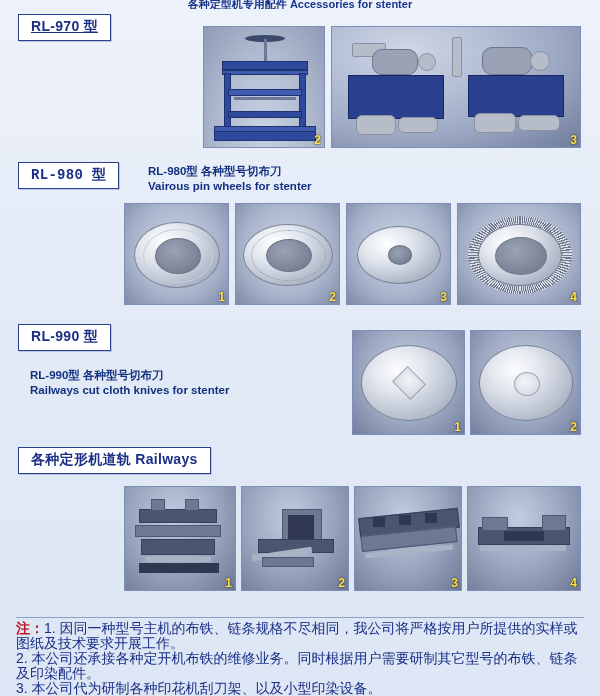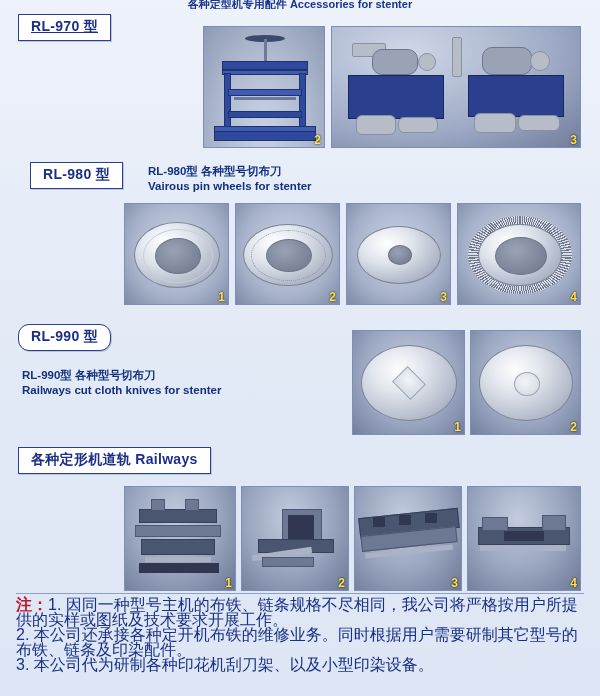--- a/index.html
+++ b/index.html
@@ -135,23 +135,23 @@
   .rail-wrap { position: absolute; inset: 0; background: radial-gradient(ellipse at 45% 30%, #c3ccdf 0%, #97a3bd 55%, #6d7994 100%); }
   .rail-wrap .blk { position: absolute; background: #4a5570; border: 1px solid #36405a; }
   .rail-wrap .blk2 { position: absolute; background: #6d7893; border: 1px solid #4e5872; }
   .rail-wrap .lt { position: absolute; background: #aab3c6; }
   .rail-wrap .dk { position: absolute; background: #2f3850; }
 
   
   .notes {
     position: absolute;
     left: 16px; right: 16px;
-    bottom: 24px;
+    bottom: 0;
     color: #1a2f86;
-    font-size: 16px;
+    font-size: 14px;
     line-height: 15px;
   }
   .notes .hr {
     border-top: 1px solid #8fa0c6;
     margin-bottom: 3px;
   }
   .notes .red { color: #c0142a; font-weight: bold; }
   .notes p { margin: 0; }
 </style>
 </head>
@@ -199,21 +199,21 @@
       <div class="motor" style="left:150px; top:20px; width:50px; height:28px; border-radius:10px;"></div>
       <div class="cyl" style="left:198px; top:24px; width:20px; height:20px; border-radius:50%;"></div>
       <div class="base" style="left:136px; top:48px; width:96px; height:42px;"></div>
       <div class="cyl" style="left:142px; top:86px; width:42px; height:20px; border-radius:6px;"></div>
       <div class="cyl" style="left:186px; top:88px; width:42px; height:16px; border-radius:6px;"></div>
       <div class="cyl" style="left:120px; top:10px; width:10px; height:40px;"></div>
     </div>
     <div class="num">3</div>
   </div>
 
-  <div class="title-pill" style="left:30px; top:162px;">RL-980 型</div>
+  <div class="title-pill" style="left:18px; top:162px;font-family:Liberation Mono, monospace;">RL-980 型</div>
 
   <div class="desc" style="left:148px; top:164px; width:300px;">
     <div>RL-980型  各种型号切布刀</div>
     <div class="en">Vairous pin wheels for stenter</div>
   </div>
 
   <div class="photo" style="left:124px; top:203px; width:105px; height:102px;">
     <div class="disc-wrap">
       <div class="ring" style="left:9px; top:18px; width:86px; height:66px;">
         <div class="inner-ring" style="left:8px; top:6px; width:70px; height:54px;"></div>
@@ -245,23 +245,23 @@
   <div class="photo" style="left:457px; top:203px; width:124px; height:102px;">
     <div class="disc-wrap">
       <div class="teeth" style="left:10px; top:12px; width:104px; height:78px;"></div>
       <div class="ring" style="left:20px; top:20px; width:84px; height:62px;">
         <div class="hole" style="left:16px; top:12px; width:52px; height:38px;"></div>
       </div>
     </div>
     <div class="num">4</div>
   </div>
 
-  <div class="title-pill" style="left:18px; top:324px;border-radius:11px;">RL-990 型</div>
-
-  <div class="desc" style="left:22px; top:368px; width:260px;">
+  <div class="title-pill" style="left:18px; top:324px;">RL-990 型</div>
+
+  <div class="desc" style="left:30px; top:368px; width:260px;">
     <div>RL-990型  各种型号切布刀</div>
     <div class="en">Railways cut cloth knives for stenter</div>
   </div>
 
   <div class="photo" style="left:352px; top:330px; width:113px; height:105px;">
     <div class="knife-wrap">
       <div class="blade" style="left:8px; top:14px; width:96px; height:76px;">
         <div class="ctr" style="left:34px; top:26px; width:26px; height:22px; transform:rotate(45deg);"></div>
       </div>
     </div>

